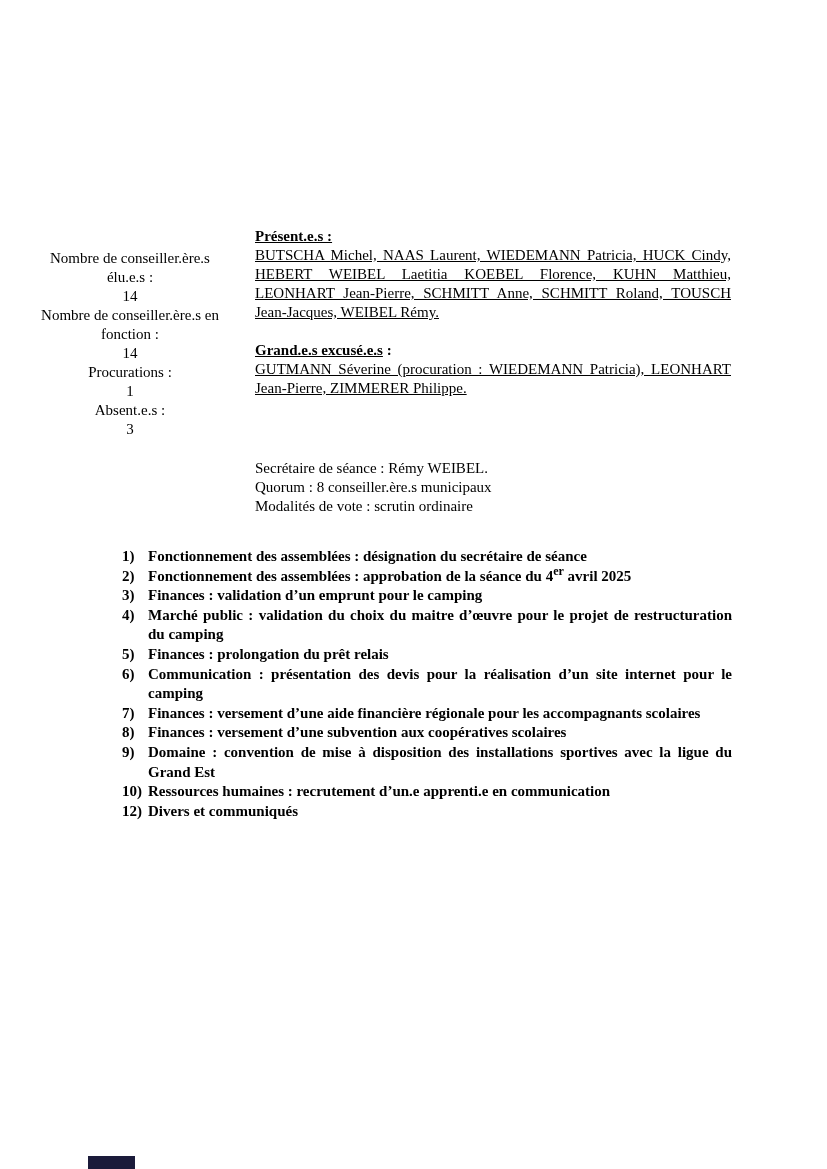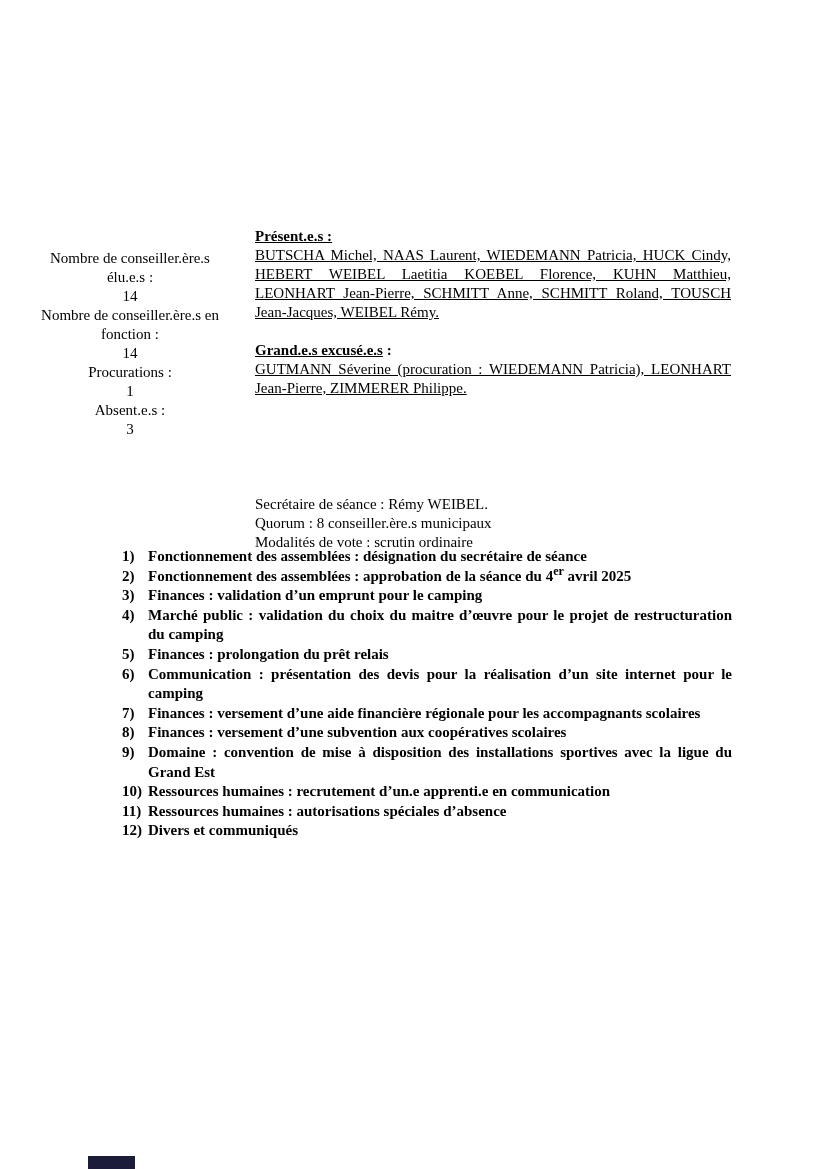--- a/index.html
+++ b/index.html
@@ -60,21 +60,20 @@
     margin: 0 0 0 0;
     text-align: justify;
     text-decoration: underline;
   }
   .para-gap { margin-top: 19px; }
   .meta-block {
     position: absolute;
     top: 459px;
     left: 255px;
     width: 476px;
-    margin-top: 36px;
   }
   .meta-block div { line-height: 19px; }
   
   .agenda {
     position: absolute;
     top: 547px;
     left: 122px;
     width: 610px;
     font-weight: bold;
   }
@@ -170,24 +169,20 @@
     </div>
     <div class="agenda-item">
       <span class="num">9)</span>
       <span class="txt">Domaine : convention de mise à disposition des installations sportives avec la ligue du Grand Est</span>
     </div>
     <div class="agenda-item">
       <span class="num">10)</span>
       <span class="txt">Ressources humaines : recrutement d’un.e apprenti.e en communication</span>
     </div>
     <div class="agenda-item">
-      <span class="num">11)</span>
-      <span class="txt">Ressources humaines : autorisations spéciales d’absence</span>
-    </div>
-    <div class="agenda-item">
       <span class="num">12)</span>
       <span class="txt">Divers et communiqués</span>
     </div>
   </section>
 
   <div class="footer-mark"></div>
 
 </div>
 
 </body></html>

